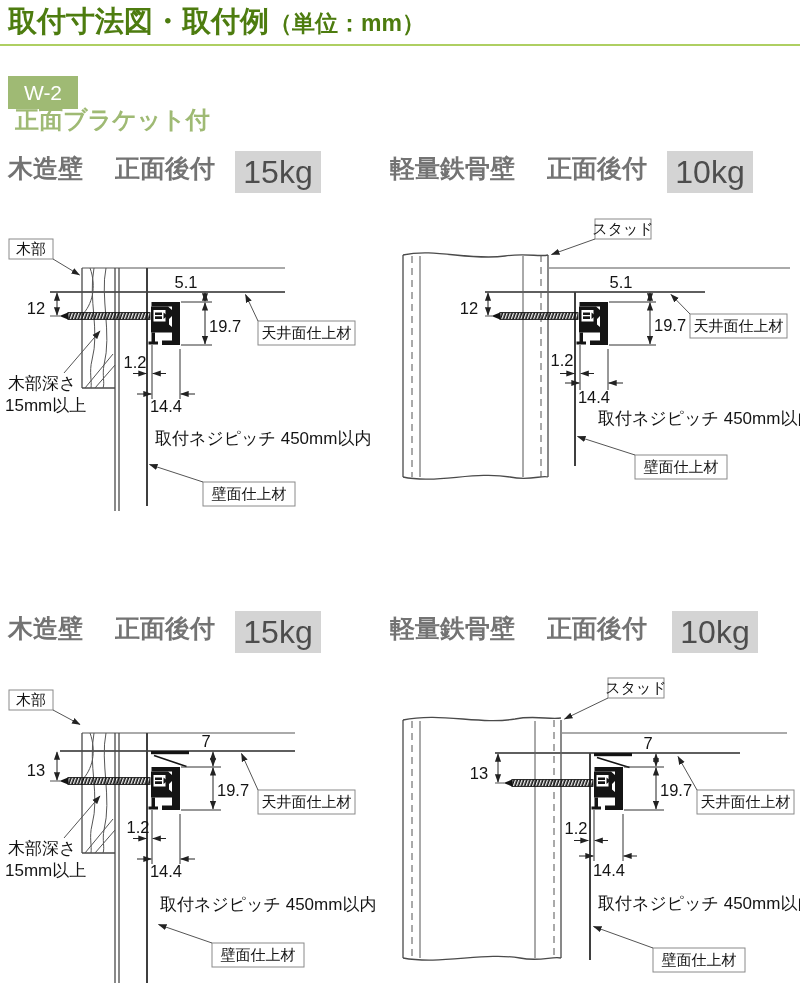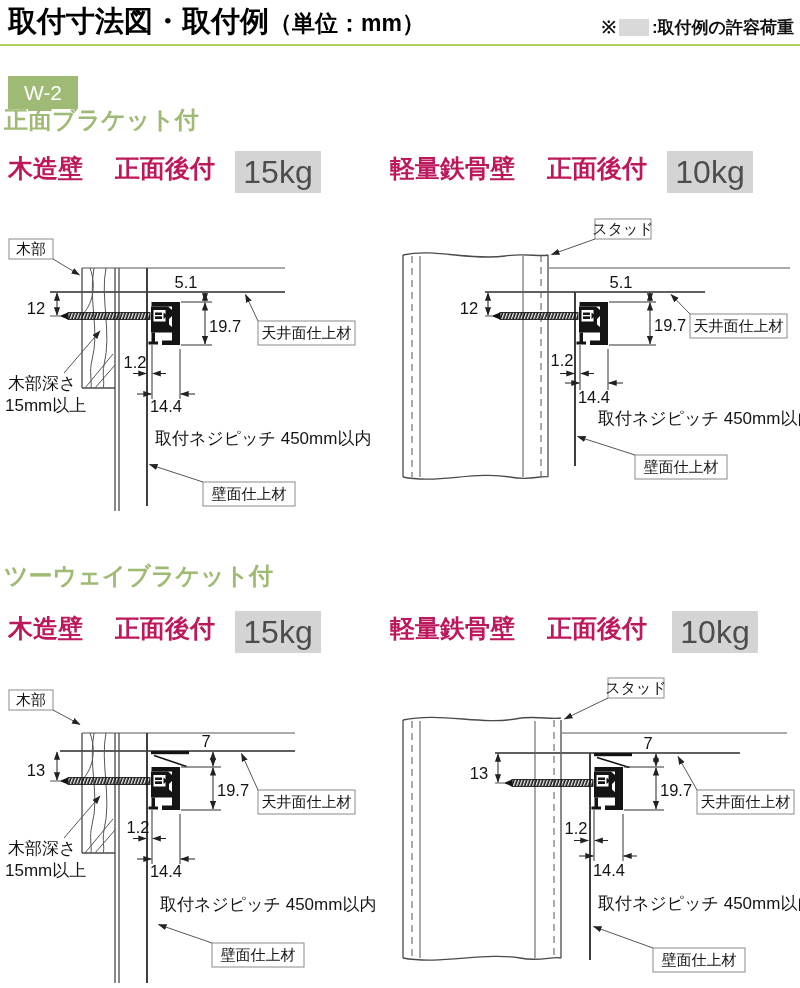--- a/index.html
+++ b/index.html
@@ -1,26 +1,26 @@
 <!DOCTYPE html>
 <html><head>
 <meta charset="utf-8">
 <style>
   html,body{margin:0;padding:0;background:#fff;}
   .page{position:relative;width:800px;height:988px;background:#fff;overflow:hidden;
         font-family:"Liberation Sans",sans-serif;color:#111;}
-  .title{position:absolute;left:8px;top:2px;font-weight:bold;font-size:29px;color:#000000;white-space:nowrap;}
+  .title{position:absolute;left:8px;top:2px;font-weight:bold;font-size:29px;color:#4d7c0f;white-space:nowrap;}
   .title .unit{font-size:23px;}
   .note{position:absolute;right:6px;top:15px;font-size:17px;font-weight:bold;color:#111;white-space:nowrap;}
   .swatch{display:inline-block;width:30px;height:17px;background:#d9d9d9;vertical-align:-3px;margin:0 3px;}
   .underline{position:absolute;left:0;top:44px;width:800px;height:2px;background:#aecf62;}
   .badge{position:absolute;left:8px;top:76px;width:70px;height:33px;background:#9fba74;color:#ffffff;
          font-size:21px;text-align:center;line-height:33px;}
-  .sec-heading{position:absolute;left:4px;color:#9fba74;font-size:24px;font-weight:bold;margin:0;white-space:nowrap;}
-  .wallhead{position:absolute;color:#be185d;font-size:25px;font-weight:bold;white-space:nowrap;}
+  .sec-heading{position:absolute;left:15px;color:#9fba74;font-size:24px;font-weight:bold;margin:0;white-space:nowrap;}
+  .wallhead{position:absolute;color:#737373;font-size:25px;font-weight:bold;white-space:nowrap;}
   .wallhead .mount{margin-left:32px;}
   .load-box{position:absolute;width:86px;height:42px;background:#d4d4d4;color:#4d4d4d;
             font-size:32px;text-align:center;line-height:42px;}
   svg{position:absolute;}
   svg text{font-family:"Liberation Sans",sans-serif;fill:#141414;}
   .dim{font-size:16.5px;}
   .lbl{font-size:15px;}
   .pitch{font-size:17px;}
   .ln{stroke:#4a4a4a;stroke-width:1.3;fill:none;}
   .thin{stroke:#555;stroke-width:1;fill:none;}
@@ -49,23 +49,20 @@
       </marker>
       <pattern id="hatch" width="3" height="9" patternUnits="userSpaceOnUse" patternTransform="rotate(20)">
         <line x1="1.2" y1="0" x2="1.2" y2="9" stroke="#111" stroke-width="1.7"></line>
       </pattern>
     </defs>
   </svg>
 
   <div class="title">
     <span>取付寸法図・取付例</span><span class="unit">（単位：mm）</span>
   </div>
-  <div class="note">
-    <span>※</span><span class="swatch"></span><span>:取付例の許容荷重</span>
-  </div>
   <div class="underline"></div>
   <div class="badge">W-2</div>
 
   <h2 class="sec-heading" style="top:104px;">正面ブラケット付</h2>
 
   <div class="wallhead" style="left:8px;top:152px;">
     <span>木造壁</span><span class="mount">正面後付</span>
   </div>
   <div class="load-box" style="left:235px;top:151px;">15kg</div>
 
@@ -229,21 +226,20 @@
       <text class="lbl" x="348.5" y="116" text-anchor="middle">天井面仕上材</text>
       <line class="leader" x1="300" y1="99" x2="281" y2="79.5" marker-end="url(#ae)"></line>
     </g>
     <g>
       <rect class="lblbox" x="245" y="240" width="92" height="24"></rect>
       <text class="lbl" x="291" y="257" text-anchor="middle">壁面仕上材</text>
       <line class="leader" x1="245" y1="240" x2="187.5" y2="221.5" marker-end="url(#ae)"></line>
     </g>
   </svg>
 
-  <h2 class="sec-heading" style="top:560px;">ツーウェイブラケット付</h2>
 
   <div class="wallhead" style="left:8px;top:612px;">
     <span>木造壁</span><span class="mount">正面後付</span>
   </div>
   <div class="load-box" style="left:235px;top:611px;">15kg</div>
 
   <div class="wallhead" style="left:390px;top:612px;">
     <span>軽量鉄骨壁</span><span class="mount">正面後付</span>
   </div>
   <div class="load-box" style="left:672px;top:611px;">10kg</div>

